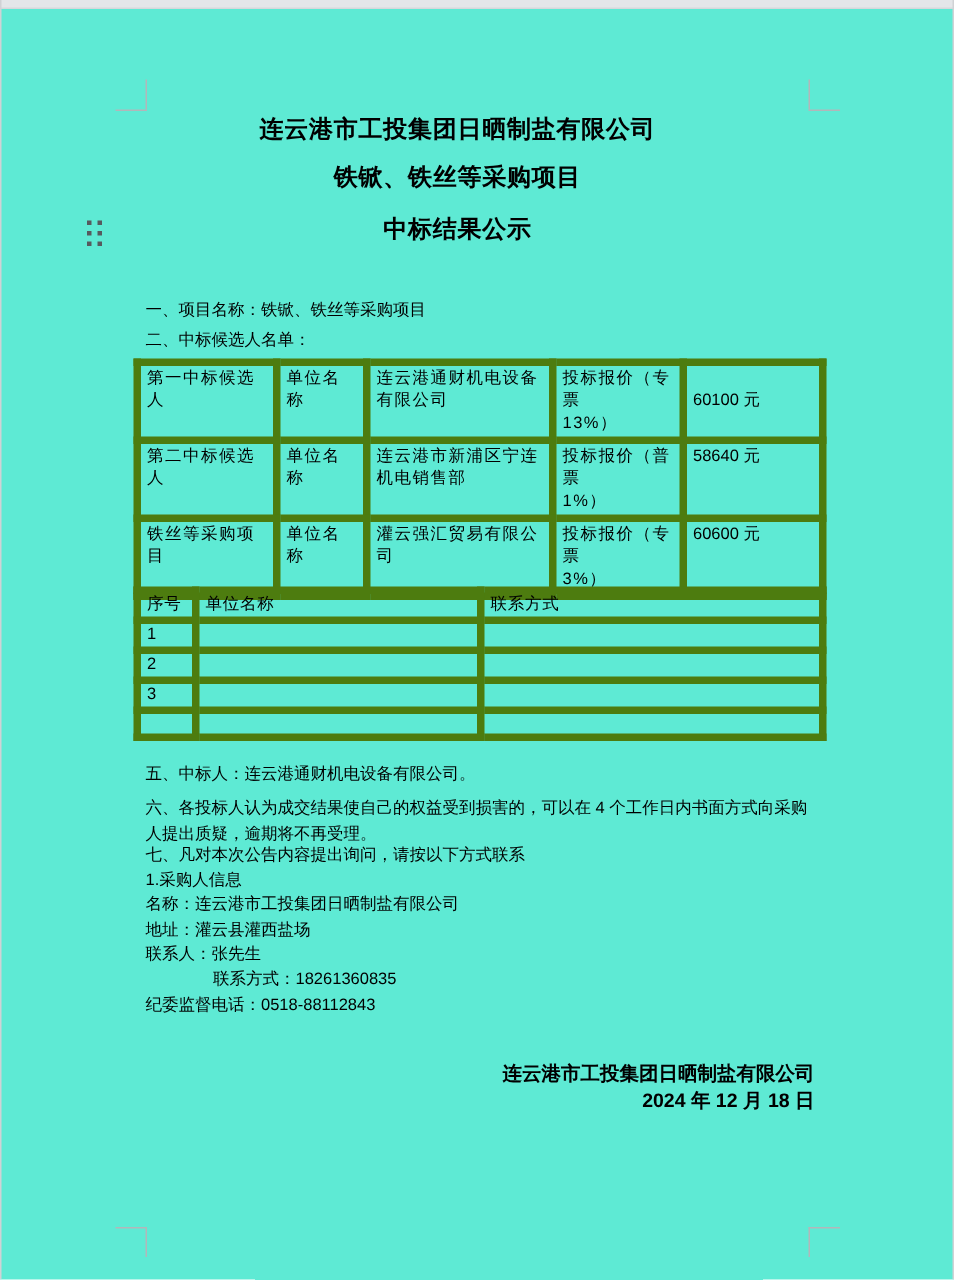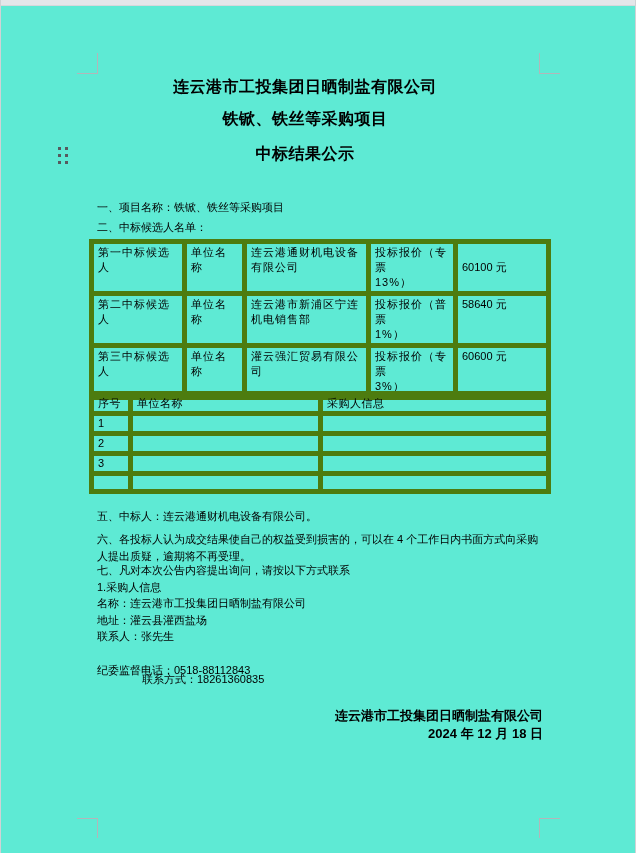--- a/index.html
+++ b/index.html
@@ -88,21 +88,21 @@
     <tr style="height:34px;">
       <td>第二中标候选人</td>
       <td>单位名称</td>
       <td class="preline">连云港市新浦区宁连
 机电销售部</td>
       <td class="preline">投标报价（普票
 1%）</td>
       <td class="price">58640 元</td>
     </tr>
     <tr>
-      <td>第三中标候选人</td>
+      <td>铁丝等采购项目</td>
       <td>单位名称</td>
       <td class="preline">灌云强汇贸易有限公
 司</td>
       <td class="preline">投标报价（专票
 3%）</td>
       <td class="price">60600 元</td>
     </tr>
   </tbody>
     </table>
 
@@ -110,21 +110,21 @@
   <table class="invalid-table">
     <colgroup>
         <col style="width:39px">
         <col style="width:190px">
         <col style="width:228px">
       </colgroup>
     <tbody>
         <tr style="height:17px;">
       <td>序号</td>
       <td>单位名称</td>
-      <td>采购人信息</td>
+      <td>联系方式</td>
     </tr>
     <tr style="height:16px;">
       <td>1</td>
       <td></td>
       <td></td>
     </tr>
     <tr style="height:17px;">
       <td>2</td>
       <td></td>
       <td></td>
@@ -144,19 +144,19 @@
 
   <div class="line" style="top:510px;">五、中标人：连云港通财机电设备有限公司。</div>
   <div class="line preline" style="top:531px;line-height:17px;white-space:pre-line;">六、各投标人认为成交结果使自己的权益受到损害的，可以在 4 个工作日内书面方式向采购
 人提出质疑，逾期将不再受理。</div>
   <div class="line" style="top:564px;">七、凡对本次公告内容提出询问，请按以下方式联系</div>
 
   <div class="line" style="top:581px;">1.采购人信息</div>
   <div class="line" style="top:597px;">名称：连云港市工投集团日晒制盐有限公司</div>
   <div class="line" style="top:614px;">地址：灌云县灌西盐场</div>
   <div class="line" style="top:630px;">联系人：张先生</div>
-  <div class="line" style="top:673px;padding-left:45px;">联系方式：18261360835</div>
+  <div class="line" style="top:647px;padding-left:45px;">联系方式：18261360835</div>
   <div class="line" style="top:664px;">纪委监督电话：0518-88112843</div>
 
   <div class="sig" style="top:708px;">连云港市工投集团日晒制盐有限公司</div>
   <div class="sig" style="top:726px;">2024 年 12 月 18 日</div>
 
 </div>
 
 </body></html>

